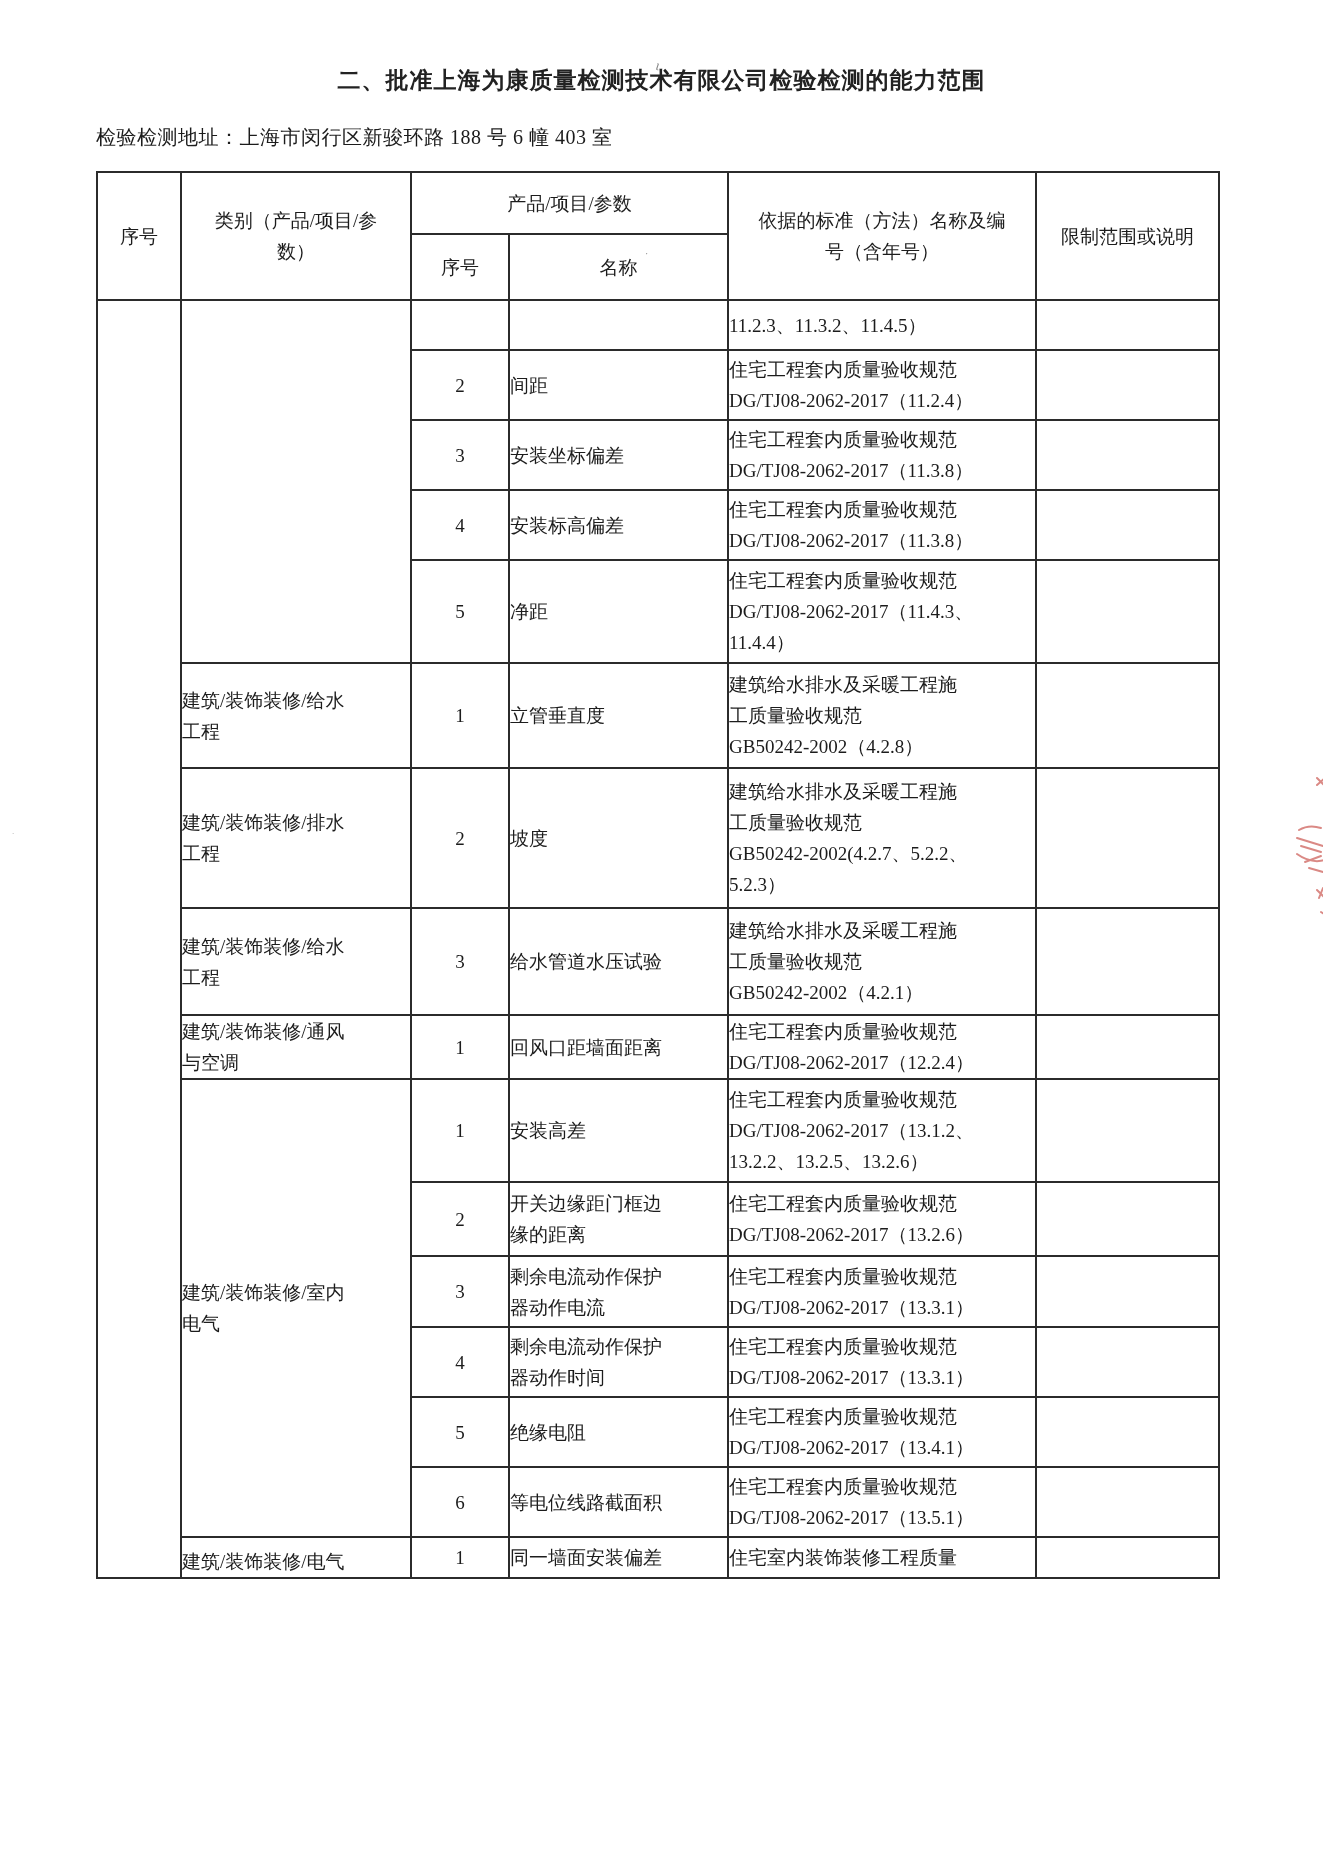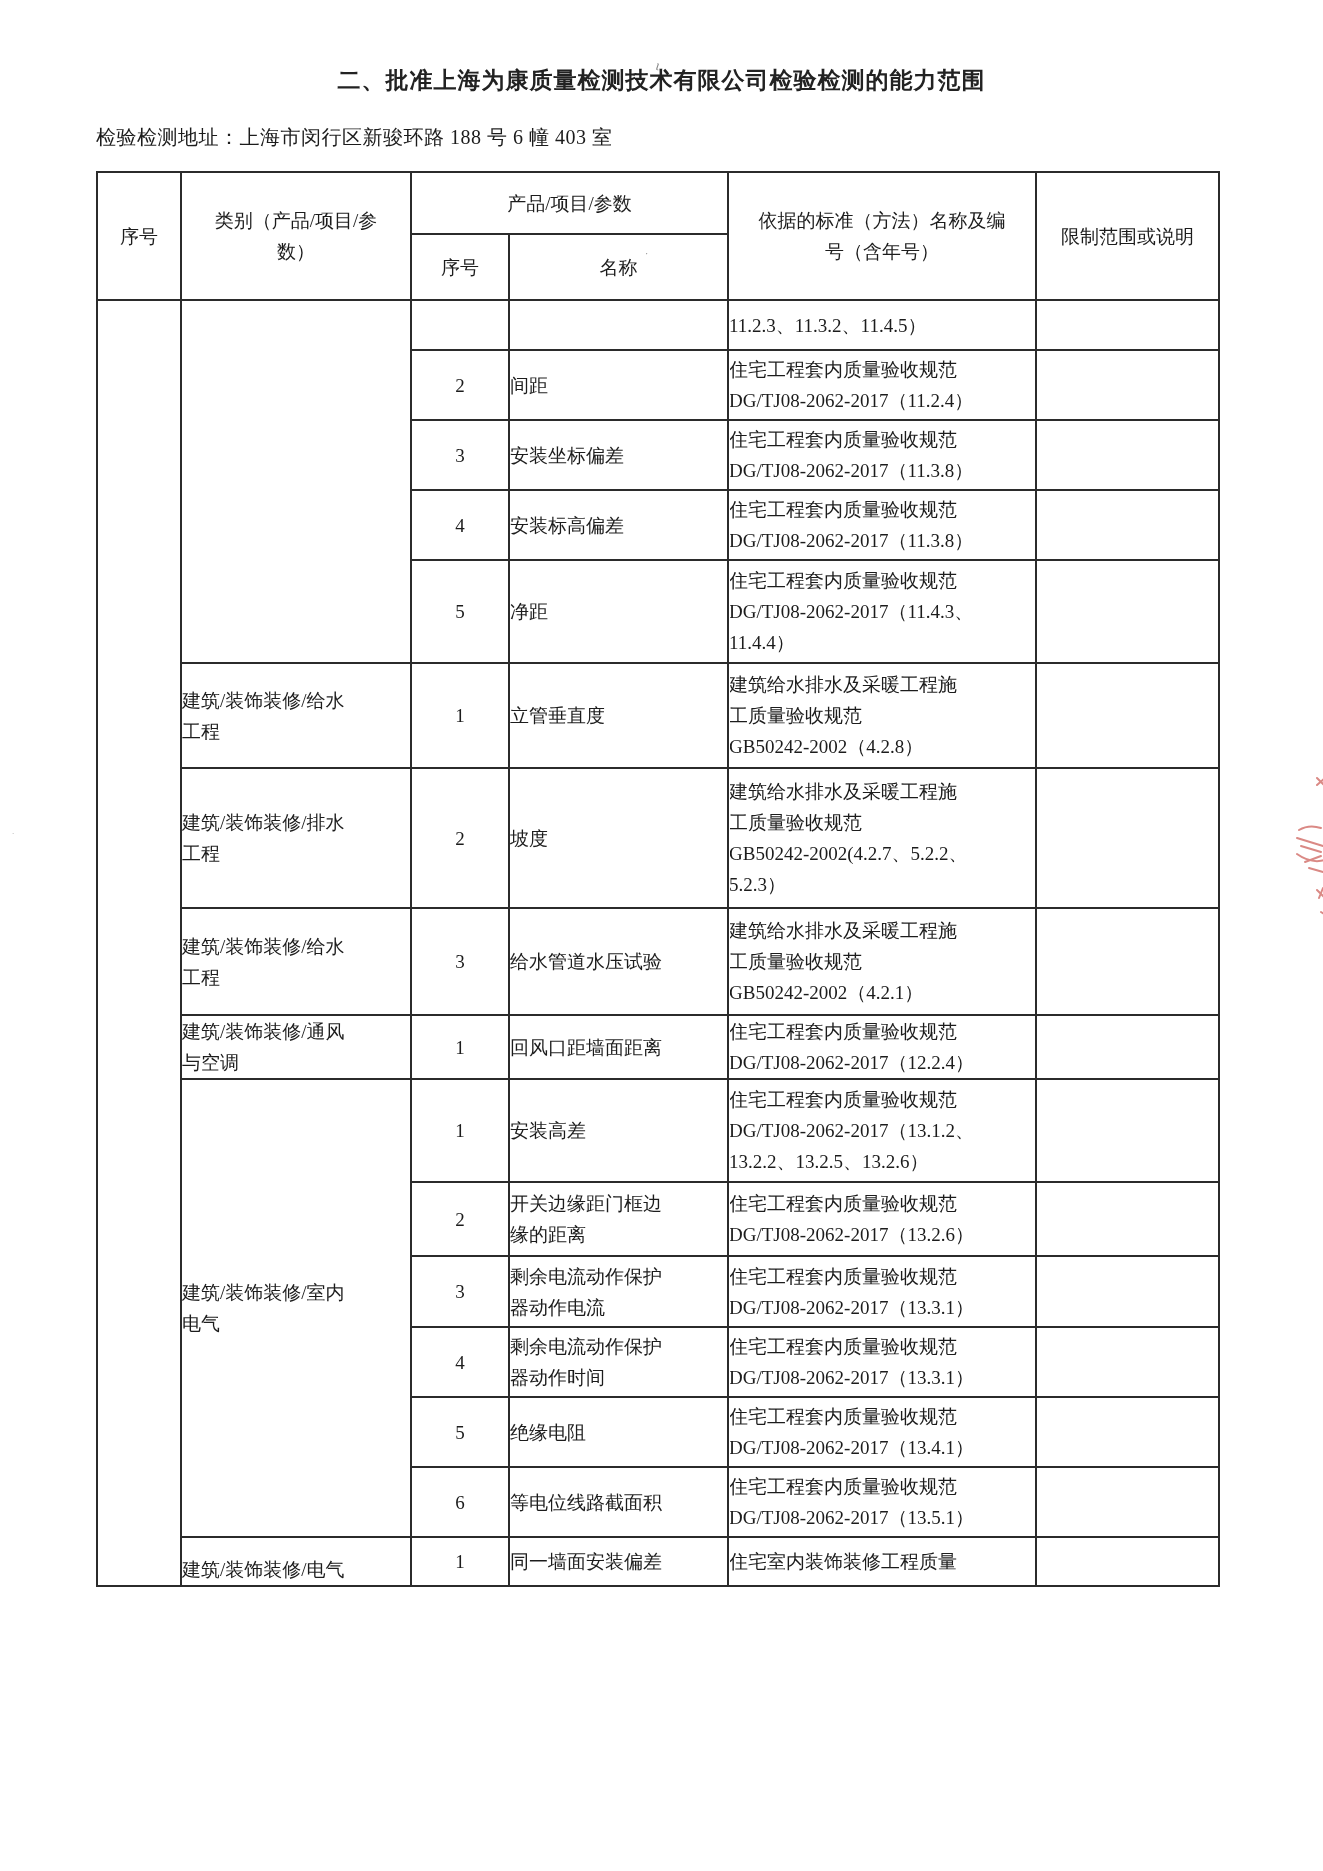--- a/index.html
+++ b/index.html
@@ -51,21 +51,21 @@
     padding:0;
     font-size:19px;
     line-height:31px;
     overflow:hidden;
   }
   th.h-main{font-size:20px;text-align:center;}
   td.c-seq-outer{width:84px;}
   td.c-category{width:230px;text-align:left;padding:4px 6px 4px 10px;}
   td.c-subseq{width:98px;text-align:center;}
   td.c-name{width:219px;text-align:left;padding:4px 6px 4px 14px;}
-  td.c-standard{width:308px;text-align:left;padding:4px 4px 4px 12px;font-size:18.5px;border-radius:14px;}
+  td.c-standard{width:308px;text-align:left;padding:4px 4px 4px 12px;font-size:18.5px;}
   td.c-limit{width:183px;}
   .seal-fragment{
     position:absolute;
     right:-6px;top:772px;
     width:42px;height:150px;
     pointer-events:none;
     filter:blur(.4px);
     opacity:.8;
   }
   .artifact{position:absolute;color:#8a8a8a;font-size:14px;}
@@ -227,21 +227,21 @@
         <td class="c-limit"></td>
       </tr>
       <tr style="height:70px">
         <td class="c-subseq">6</td>
         <td class="c-name">等电位线路截面积</td>
         <td class="c-standard">住宅工程套内质量验收规范
 DG/TJ08-2062-2017（13.5.1）</td>
         <td class="c-limit"></td>
       </tr>
       <tr style="height:34px">
-        <td class="c-category" style="padding-top:16px;padding-bottom:0;font-family:Liberation Serif, serif;">建筑/装饰装修/电气</td>
+        <td class="c-category" style="padding-top:8px;padding-bottom:0;font-family:Liberation Serif, serif;">建筑/装饰装修/电气</td>
         <td class="c-subseq">1</td>
         <td class="c-name">同一墙面安装偏差</td>
         <td class="c-standard">住宅室内装饰装修工程质量</td>
         <td class="c-limit"></td>
       </tr>
     </tbody>
   </table>
 
   <svg class="seal-fragment" viewBox="0 0 42 150" xmlns="http://www.w3.org/2000/svg">
     <g stroke="#c23b33" stroke-width="2" fill="none" opacity="0.75" stroke-linecap="round">

